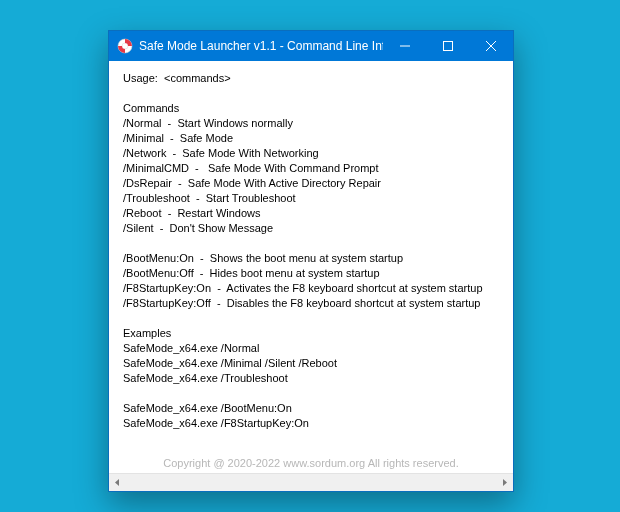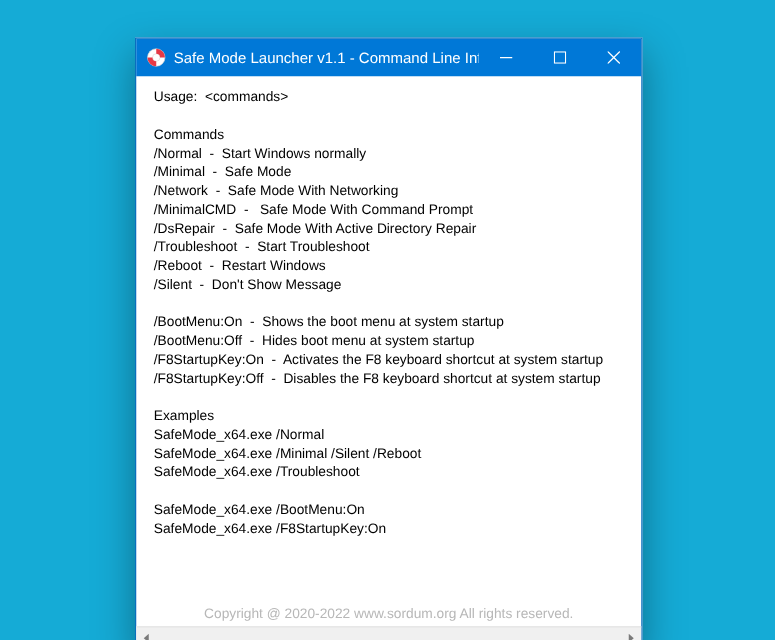--- a/index.html
+++ b/index.html
@@ -57,21 +57,20 @@
     overflow: hidden;
     white-space: pre;
     font-family: "Segoe UI", Tahoma, sans-serif;
   }
   .footer {
     text-align: center;
     font-size: 11px;
     color: #b7b7b7;
     padding: 2px 0 4px 0;
     text-shadow: 0 1px 0 #ffffff;
-    margin-top: 28px;
   }
   .hscroll {
     height: 17px;
     background: #f0f0f0;
     border-top: 1px solid #e3e3e3;
     display: flex;
     align-items: center;
     justify-content: space-between;
   }
   .hscroll .arrow {

